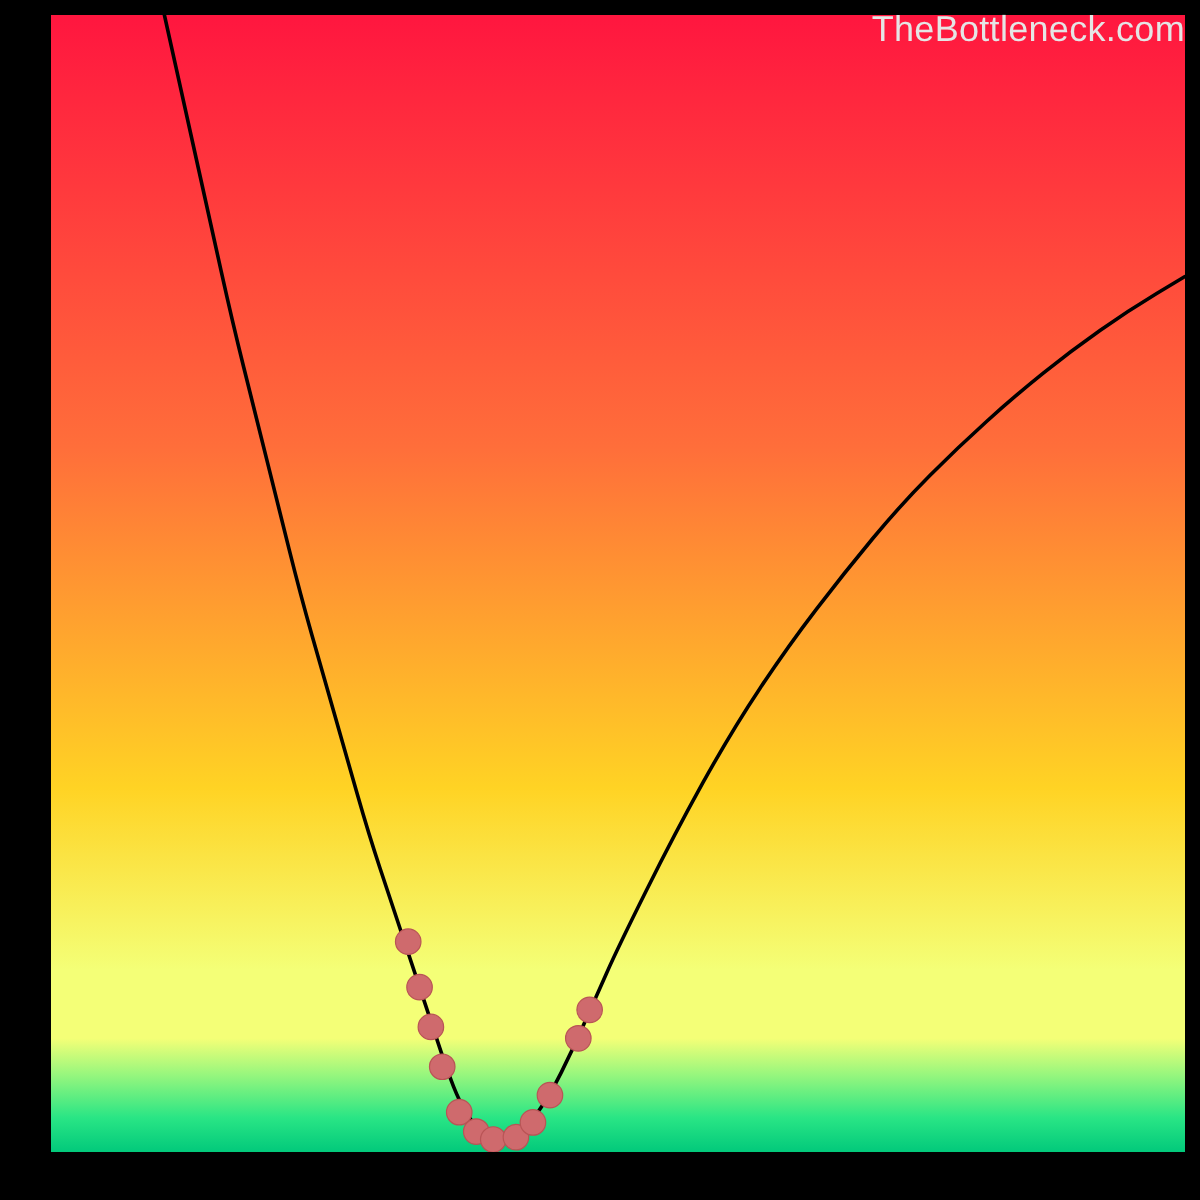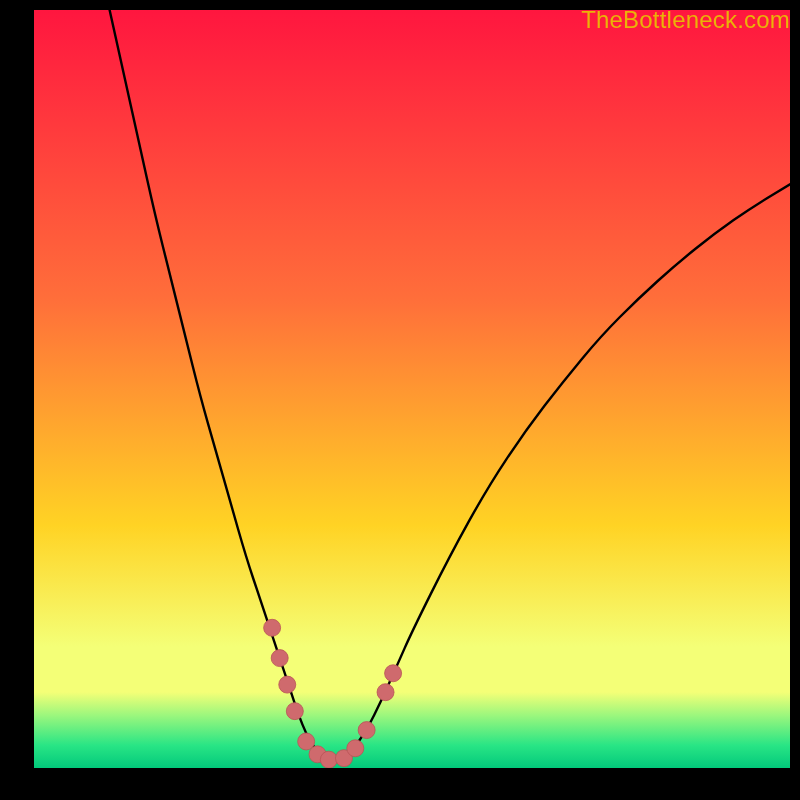--- a/index.html
+++ b/index.html
@@ -1,18 +1,18 @@
 <!DOCTYPE html>
 <html><head>
 <meta charset="utf-8">
 <style>
   html,body{margin:0;padding:0;width:800px;height:800px;overflow:hidden;background:#000;font-family:Arial,Helvetica,sans-serif}
   .frame{position:absolute;left:0;top:0;width:800px;height:800px;background:#000}
   .plot{position:absolute;left:34px;top:10px;width:756px;height:758px}
-  .watermark{position:absolute;top:6px;right:10px;color:#eab308;font-size:24px;font-weight:400;letter-spacing:.2px}
+  .watermark{position:absolute;top:6px;right:10px;color:#e5e5e5;font-size:24px;font-weight:400;letter-spacing:.2px}
   svg{display:block}
 </style>
 </head>
 <body>
 
 <div class="frame">
   <div class="plot">
     <svg id="chart-svg" width="756" height="758" viewBox="0 0 756 758">
         <defs>
           <linearGradient id="bg" x1="0" y1="0" x2="0" y2="1">

